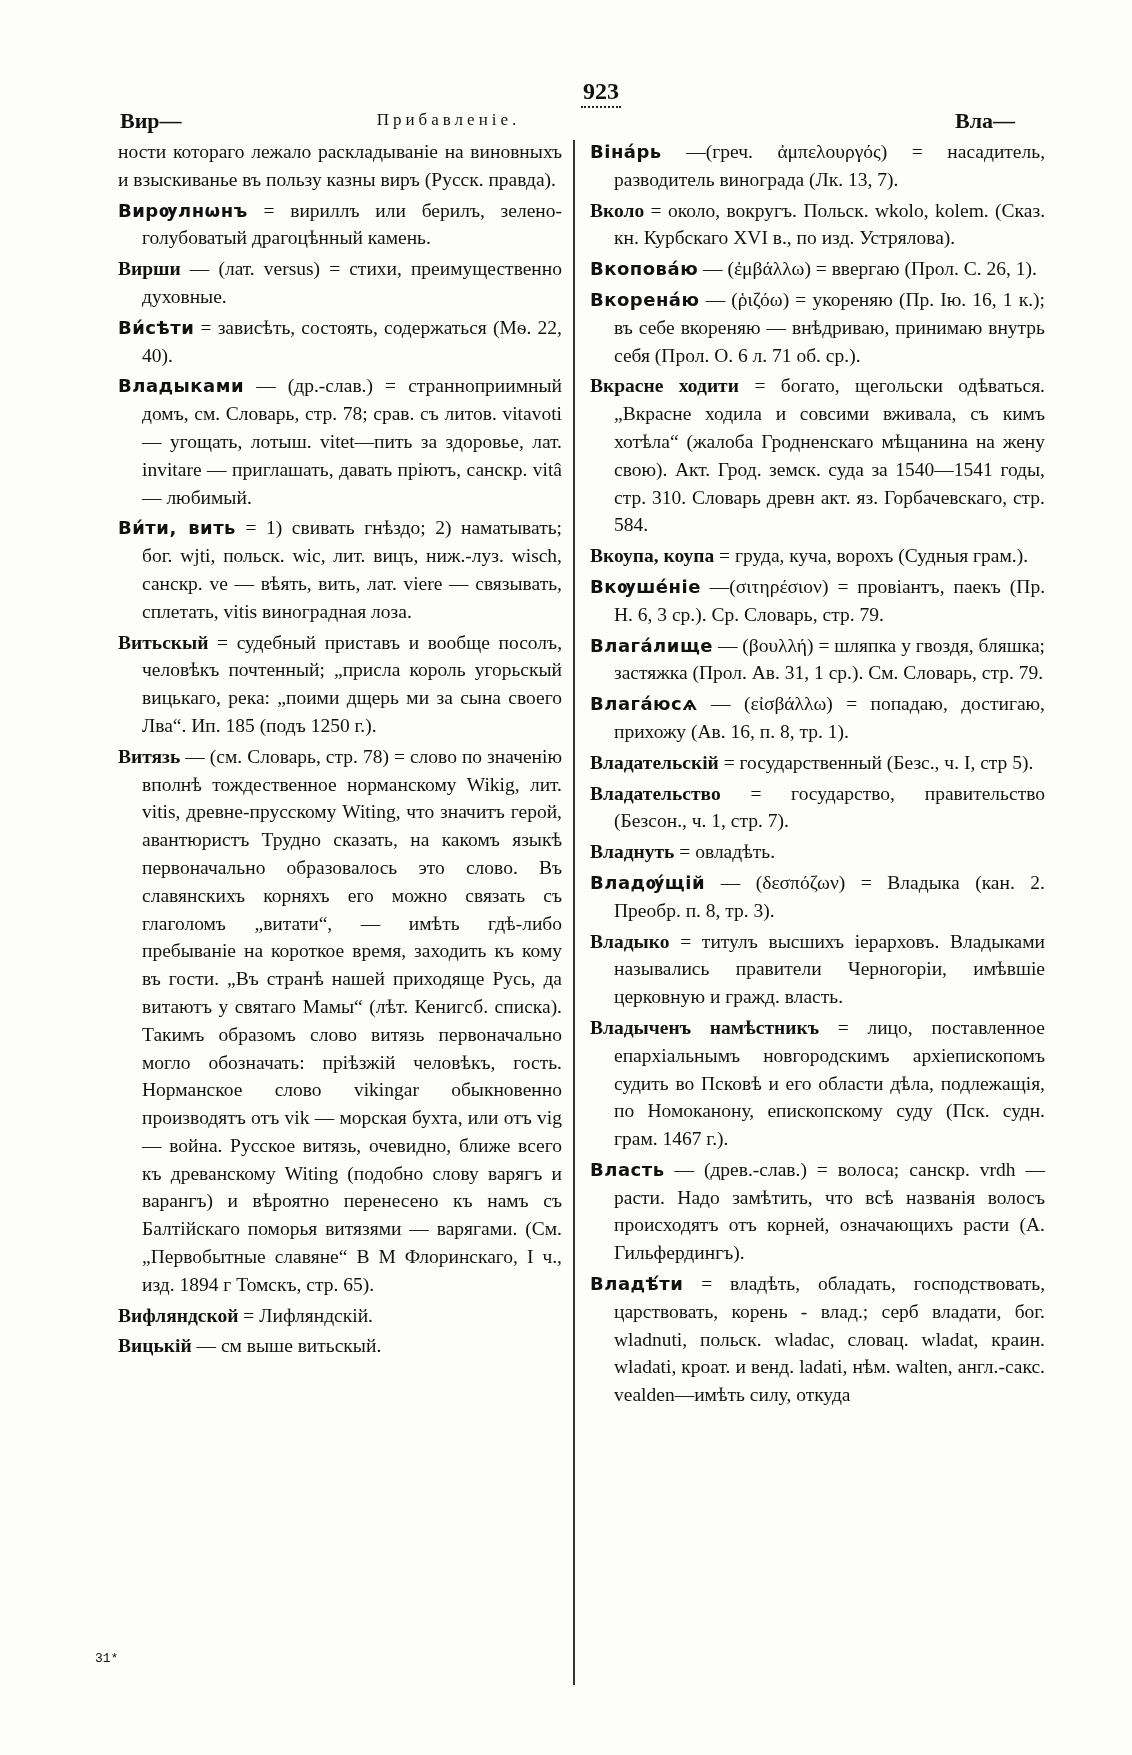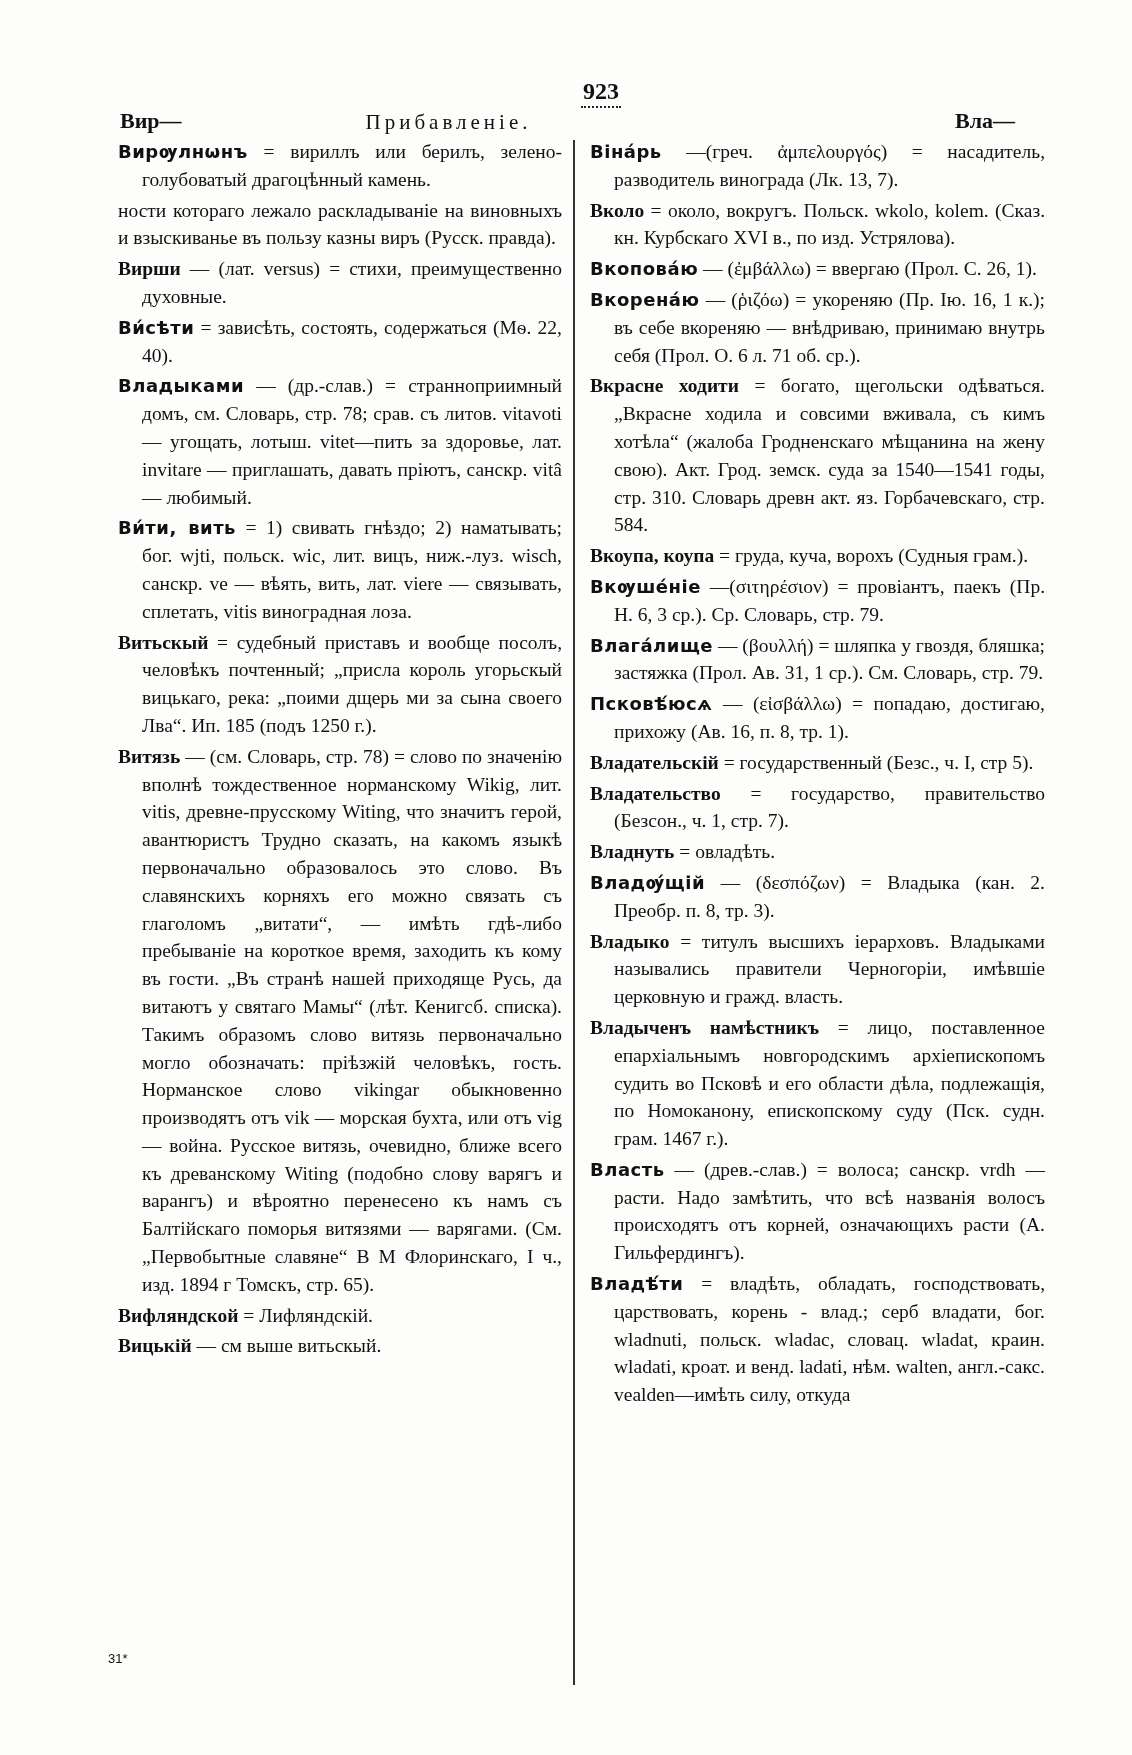--- a/index.html
+++ b/index.html
@@ -5,69 +5,69 @@
   html, body { margin:0; padding:0; background:#ffffff; }
   body { width:1132px; height:1755px; position:relative; overflow:hidden;
          font-family:"DejaVu Serif","Liberation Serif",serif; color:#111; }
   .page { position:absolute; left:0; top:0; width:1132px; height:1755px; background:#fdfdfb; }
   .pagenum { position:absolute; left:0; width:1132px; top:78px; text-align:center;
              font-size:24px; font-weight:bold; font-family:"Liberation Serif",serif;margin-left:35px; }
   .pagenum span { display:inline-block; border-bottom:2px dotted #222; padding:0 2px 1px; }
   .run-left { position:absolute; left:120px; top:108px; font-size:22px; font-weight:bold;
               font-family:"Liberation Serif",serif; }
   .run-center { position:absolute; left:0; width:897px; top:110px; text-align:center;
-                font-size:21px; letter-spacing:4px; font-family:"Liberation Serif",serif; }
+                font-size:17px; letter-spacing:4px; font-family:"Liberation Serif",serif; }
   .run-right { position:absolute; left:955px; top:108px; font-size:22px; font-weight:bold;
                font-family:"Liberation Serif",serif; }
   .col { position:absolute; top:138px; font-family:"Liberation Serif",serif;
          font-size:19.5px; line-height:27.8px; text-align:justify; }
   .col-left { left:118px; width:444px; }
   .col-right { left:590px; width:455px; }
   .divider { position:absolute; left:573px; top:140px; width:0; height:1545px;
              border-left:2px solid #333; }
   .entry { margin:0 0 3px 0; padding-left:24px; text-indent:-24px; }
   .entry.cont { padding-left:0; text-indent:0; }
   .hw { font-weight:bold;margin-top:16px; }
   .hw.cs { font-family:"DejaVu Sans",sans-serif; font-size:18px; letter-spacing:0.5px; }
   .def { }
-  .footer { position:absolute; left:108px; top:1651px; font-size:13px; font-family:Liberation Sans, sans-serif; }
+  .footer { position:absolute; left:95px; top:1651px; font-size:13px; font-family:Liberation Mono, monospace; }
 </style>
 </head>
 <body>
 
 <div class="page">
 
   <div class="pagenum"><span>923</span></div>
   <div class="run-left">Вир—</div>
   <div class="run-center">Прибавленіе.</div>
   <div class="run-right">Вла—</div>
 
   <div class="col col-left" id="col-left">
+      <p class="entry cont"><span class="def">ности котораго лежало раскладываніе на виновныхъ и взыскиванье въ пользу казны виръ (Русск. правда).</span></p>
       <p class="entry"><span class="hw cs">Вирѹлнѡнъ</span> <span class="def">= вириллъ или берилъ, зелено-голубоватый драгоцѣнный камень.</span></p>
-      <p class="entry cont"><span class="def">ности котораго лежало раскладываніе на виновныхъ и взыскиванье въ пользу казны виръ (Русск. правда).</span></p>
       <p class="entry"><span class="hw">Вирши</span> <span class="def">— (лат. versus) = стихи, преимущественно духовные.</span></p>
       <p class="entry"><span class="hw cs">Ви́сѣти</span> <span class="def">= зависѣть, состоять, содержаться (Мѳ. 22, 40).</span></p>
       <p class="entry"><span class="hw cs">Владыками</span> <span class="def">— (др.-слав.) = странноприимный домъ, см. Словарь, стр. 78; срав. съ литов. vitavoti — угощать, лотыш. vitet—пить за здоровье, лат. invitare — приглашать, давать пріютъ, санскр. vitâ — любимый.</span></p>
       <p class="entry"><span class="hw cs">Ви́ти, вить</span> <span class="def">= 1) свивать гнѣздо; 2) наматывать; бог. wjti, польск. wic, лит. вицъ, ниж.-луз. wisch, санскр. ve — вѣять, вить, лат. viere — связывать, сплетать, vitis виноградная лоза.</span></p>
       <p class="entry"><span class="hw">Витьскый</span> <span class="def">= судебный приставъ и вообще посолъ, человѣкъ почтенный; „присла король угорьскый вицькаго, река: „поими дщерь ми за сына своего Лва“. Ип. 185 (подъ 1250 г.).</span></p>
       <p class="entry"><span class="hw">Витязь</span> <span class="def">— (см. Словарь, стр. 78) = слово по значенію вполнѣ тождественное норманскому Wikig, лит. vitis, древне-прусскому Witing, что значитъ герой, авантюристъ Трудно сказать, на какомъ языкѣ первоначально образовалось это слово. Въ славянскихъ корняхъ его можно связать съ глаголомъ „витати“, — имѣть гдѣ-либо пребываніе на короткое время, заходить къ кому въ гости. „Въ странѣ нашей приходяще Русь, да витаютъ у святаго Мамы“ (лѣт. Кенигсб. списка). Такимъ образомъ слово витязь первоначально могло обозначать: пріѣзжій человѣкъ, гость. Норманское слово vikingar обыкновенно производятъ отъ vik — морская бухта, или отъ vig — война. Русское витязь, очевидно, ближе всего къ древанскому Witing (подобно слову варягъ и варангъ) и вѣроятно перенесено къ намъ съ Балтійскаго поморья витязями — варягами. (См. „Первобытные славяне“ В М Флоринскаго, I ч., изд. 1894 г Томскъ, стр. 65).</span></p>
       <p class="entry"><span class="hw">Вифляндской</span> <span class="def">= Лифляндскій.</span></p>
       <p class="entry"><span class="hw">Вицькій</span> <span class="def">— см выше витьскый.</span></p>
     </div>
   <div class="divider"></div>
   <div class="col col-right" id="col-right">
       <p class="entry"><span class="hw cs">Віна́рь</span> <span class="def">—(греч. ἀμπελουργός) = насадитель, разводитель винограда (Лк. 13, 7).</span></p>
       <p class="entry"><span class="hw">Вколо</span> <span class="def">= около, вокругъ. Польск. wkolo, kolem. (Сказ. кн. Курбскаго XVI в., по изд. Устрялова).</span></p>
       <p class="entry"><span class="hw cs">Вкопова́ю</span> <span class="def">— (ἐμβάλλω) = ввергаю (Прол. С. 26, 1).</span></p>
       <p class="entry"><span class="hw cs">Вкорена́ю</span> <span class="def">— (ῥιζόω) = укореняю (Пр. Ію. 16, 1 к.); въ себе вкореняю — внѣдриваю, принимаю внутрь себя (Прол. О. 6 л. 71 об. ср.).</span></p>
       <p class="entry"><span class="hw">Вкрасне ходити</span> <span class="def">= богато, щегольски одѣваться. „Вкрасне ходила и совсими вживала, съ кимъ хотѣла“ (жалоба Гродненскаго мѣщанина на жену свою). Акт. Грод. земск. суда за 1540—1541 годы, стр. 310. Словарь древн акт. яз. Горбачевскаго, стр. 584.</span></p>
       <p class="entry"><span class="hw">Вкоупа, коупа</span> <span class="def">= груда, куча, ворохъ (Судныя грам.).</span></p>
       <p class="entry"><span class="hw cs">Вкѹше́ніе</span> <span class="def">—(σιτηρέσιον) = провіантъ, паекъ (Пр. Н. 6, 3 ср.). Ср. Словарь, стр. 79.</span></p>
       <p class="entry"><span class="hw cs">Влага́лище</span> <span class="def">— (βουλλή) = шляпка у гвоздя, бляшка; застяжка (Прол. Ав. 31, 1 ср.). См. Словарь, стр. 79.</span></p>
-      <p class="entry"><span class="hw cs">Псковѣ́юсѧ</span> <span class="def">— (εἰσβάλλω) = попадаю, достигаю, прихожу (Ав. 16, п. 8, тр. 1).</span></p>
+      <p class="entry"><span class="hw cs">Влага́юсѧ</span> <span class="def">— (εἰσβάλλω) = попадаю, достигаю, прихожу (Ав. 16, п. 8, тр. 1).</span></p>
       <p class="entry"><span class="hw">Владательскій</span> <span class="def">= государственный (Безс., ч. I, стр 5).</span></p>
       <p class="entry"><span class="hw">Владательство</span> <span class="def">= государство, правительство (Безсон., ч. 1, стр. 7).</span></p>
       <p class="entry"><span class="hw">Владнуть</span> <span class="def">= овладѣть.</span></p>
       <p class="entry"><span class="hw cs">Владѹ́щій</span> <span class="def">— (δεσπόζων) = Владыка (кан. 2. Преобр. п. 8, тр. 3).</span></p>
       <p class="entry"><span class="hw">Владыко</span> <span class="def">= титулъ высшихъ іерарховъ. Владыками назывались правители Черногоріи, имѣвшіе церковную и гражд. власть.</span></p>
       <p class="entry"><span class="hw">Владыченъ намѣстникъ</span> <span class="def">= лицо, поставленное епархіальнымъ новгородскимъ архіепископомъ судить во Псковѣ и его области дѣла, подлежащія, по Номоканону, епископскому суду (Пск. судн. грам. 1467 г.).</span></p>
       <p class="entry"><span class="hw cs">Власть</span> <span class="def">— (древ.-слав.) = волоса; санскр. vrdh — расти. Надо замѣтить, что всѣ названія волосъ происходятъ отъ корней, означающихъ расти (А. Гильфердингъ).</span></p>
       <p class="entry"><span class="hw cs">Владѣ́ти</span> <span class="def">= владѣть, обладать, господствовать, царствовать, корень - влад.; серб владати, бог. wladnuti, польск. wladac, словац. wladat, краин. wladati, кроат. и венд. ladati, нѣм. walten, англ.-сакс. vealden—имѣть силу, откуда</span></p>
     </div>
 

